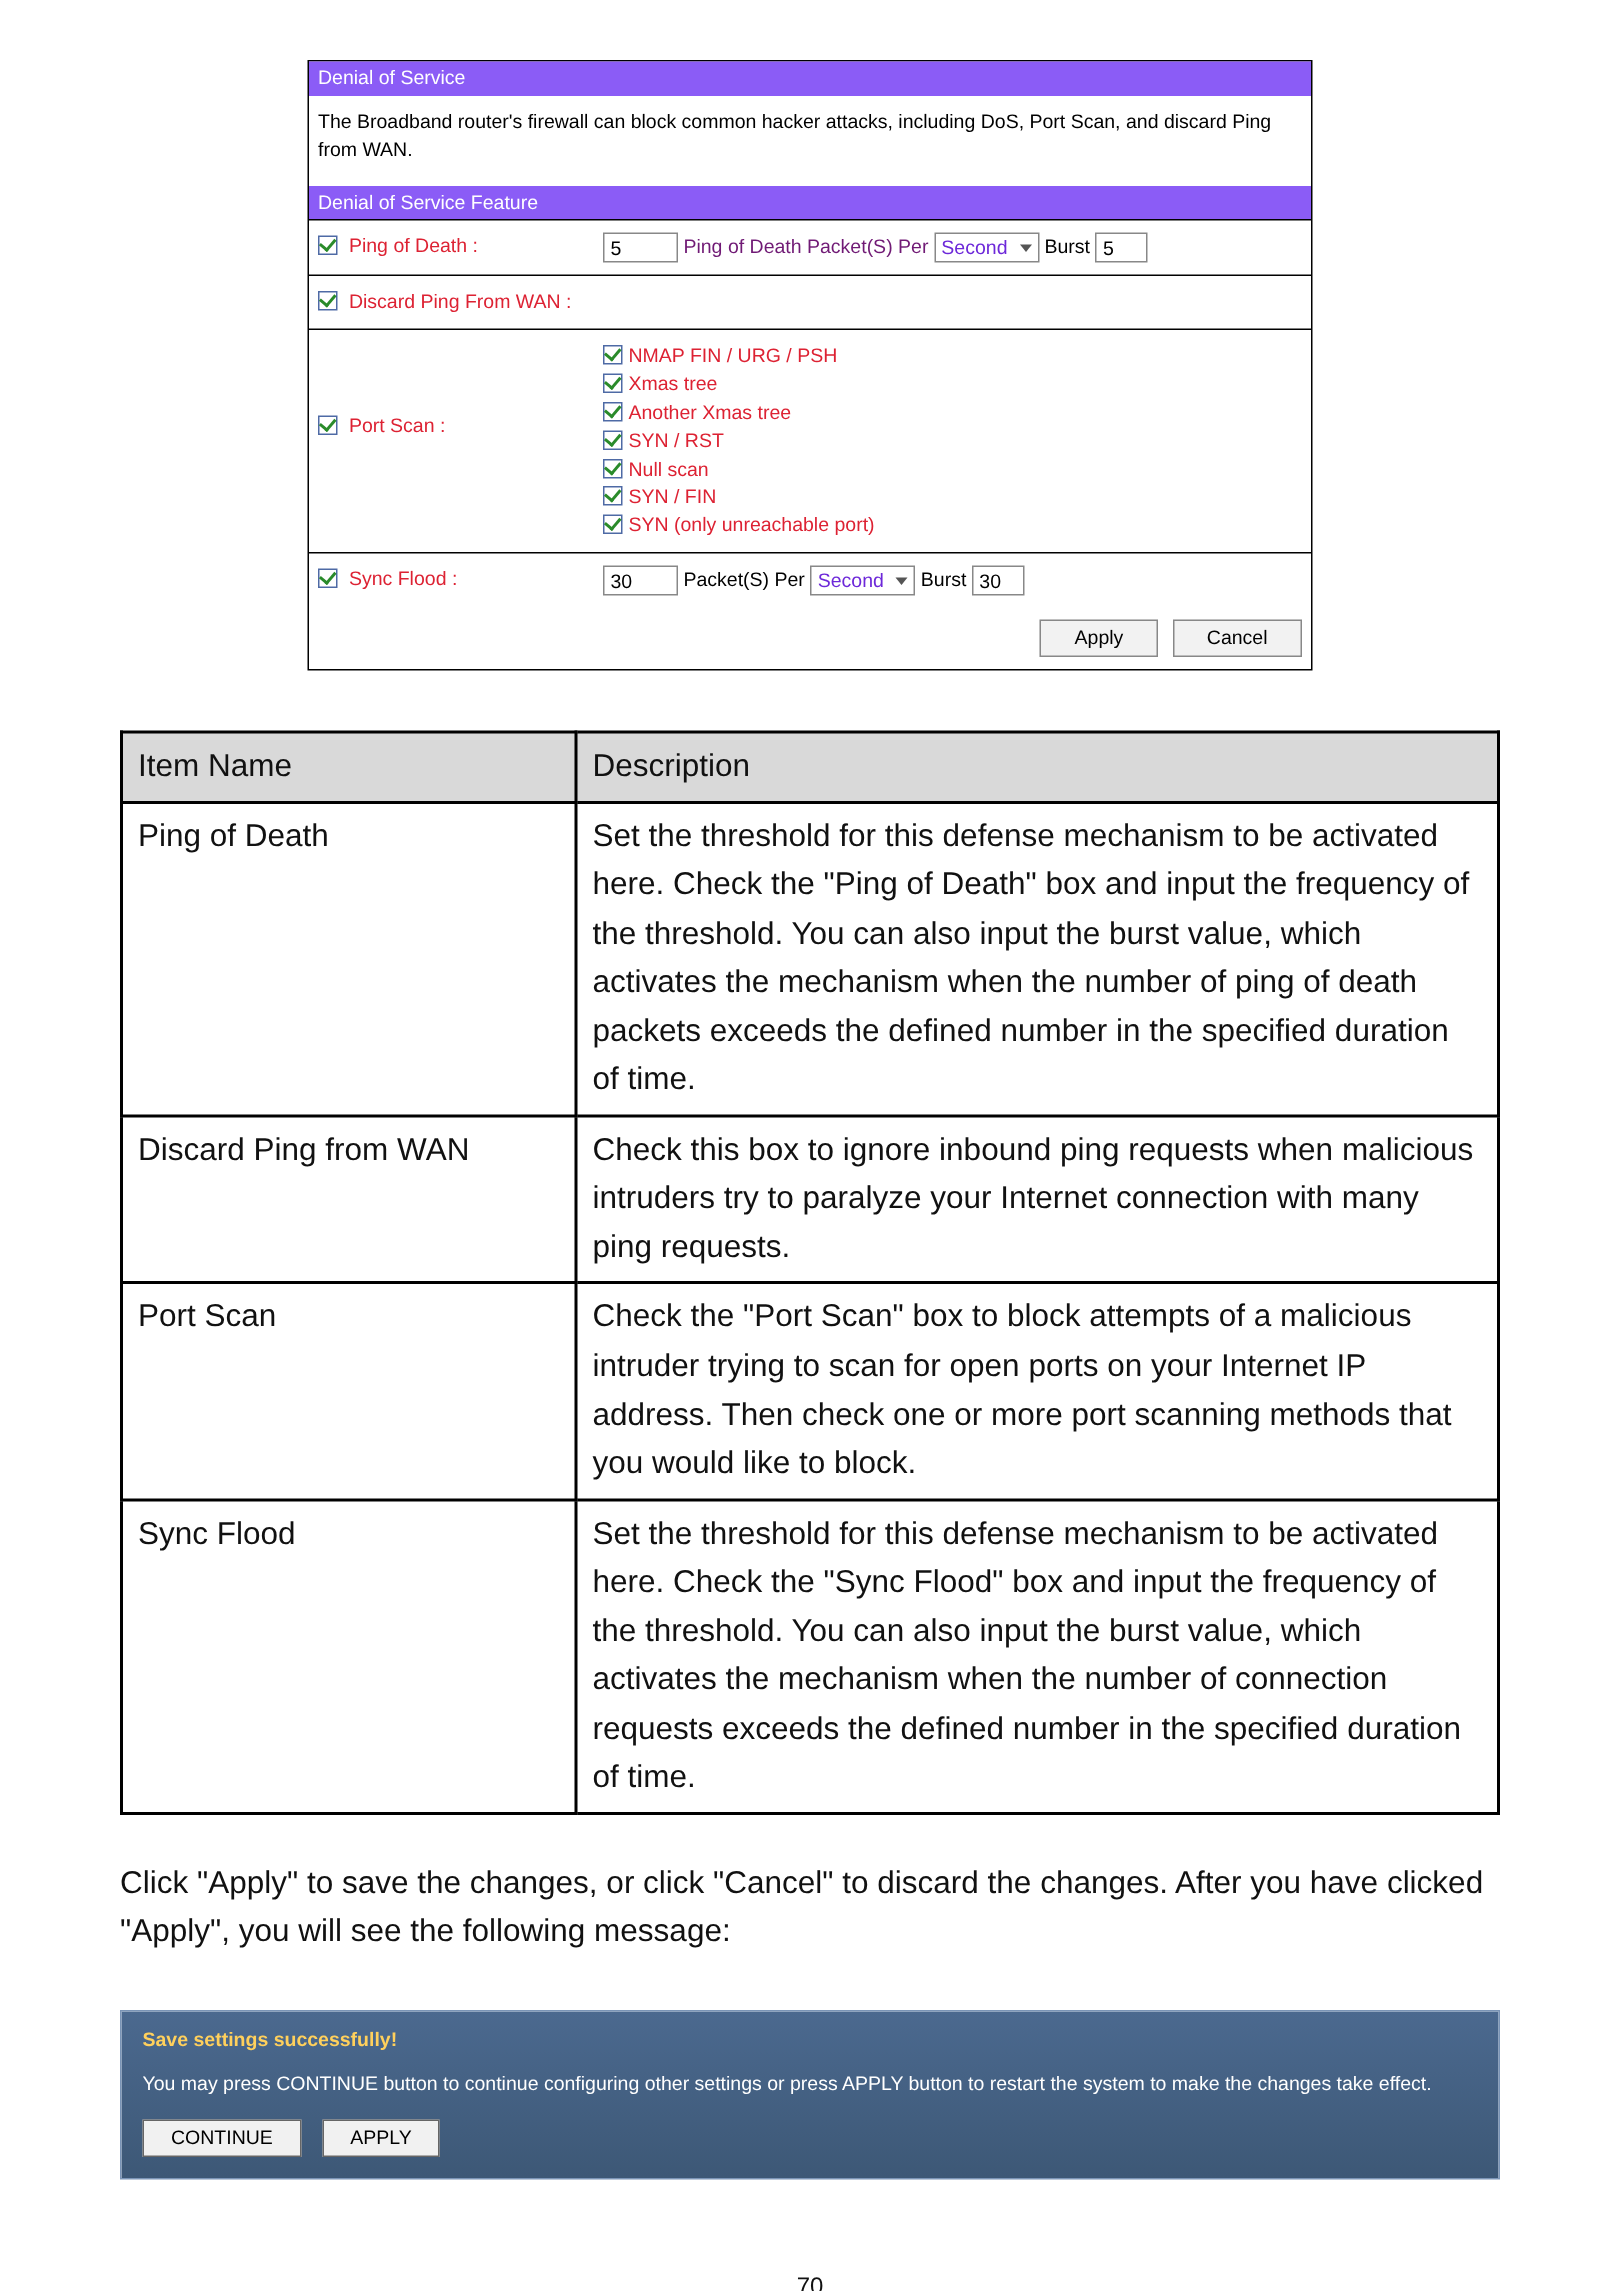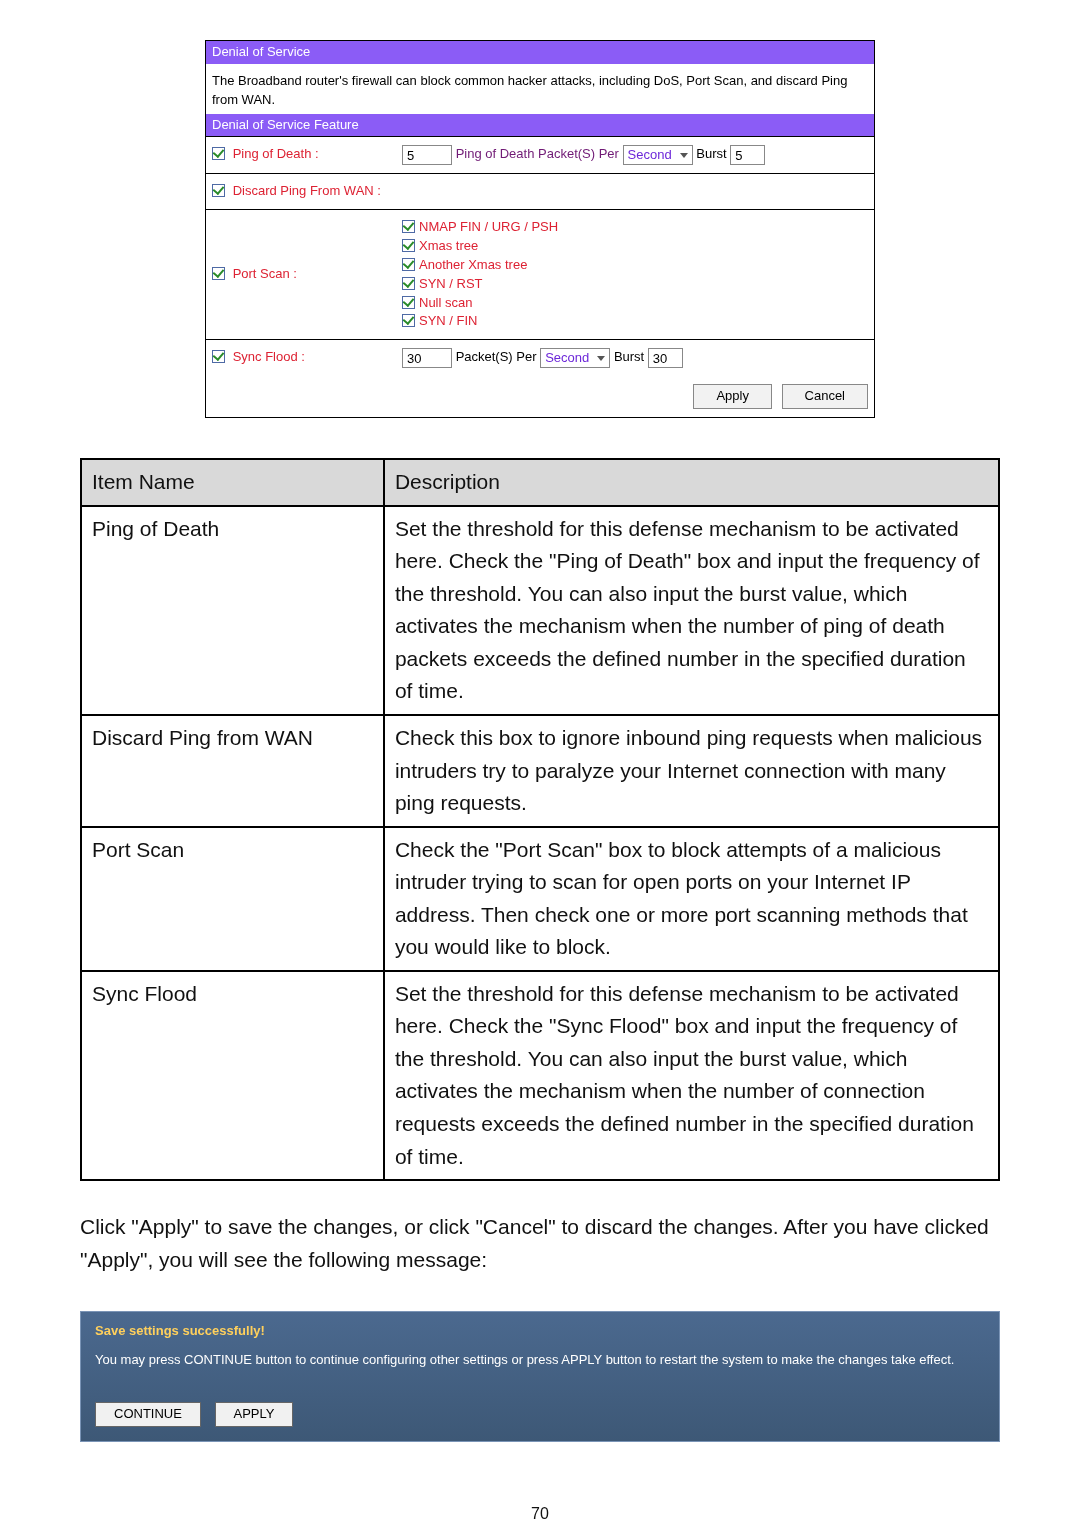--- a/index.html
+++ b/index.html
@@ -22,21 +22,21 @@
     font-size: 13px;
     color: #000;
   }
   .dos-bar {
     background: #8b5cf6;
     color: #fff;
     padding: 2px 6px;
     font-size: 13px;
   }
   .dos-note {
-    padding: 8px 6px 4px 6px;
+    padding: 8px 6px 14px 6px;
     font-size: 13px;
   }
   .dos-row {
     display: flex;
     border-top: 1px solid #000;
   }
   .dos-left {
     width: 190px;
     padding: 8px 6px;
     color: #d23;
@@ -139,21 +139,21 @@
     border:1px solid #7a94b6;
     padding: 10px 14px 14px 14px;
     color:#fff;
     font-size:13px;
   }
   .save-title{
     color:#ffd05c;
     font-weight:bold;
     margin-bottom:10px;
   }
-  .save-text{ margin-bottom:32px; }
+  .save-text{ margin-bottom:14px; }
   .save-btn{
     display:inline-block;
     background:#f1f1f1;
     color:#000;
     border:1px solid #666;
     padding:2px 18px;
     font-size:13px;
     margin-right:10px;
     text-align:center;
   }
@@ -199,20 +199,21 @@
       <span class="dos-check"></span>
       <span>Port Scan :</span>
     </div>
     <div class="dos-right">
       <div><span class="dos-check"></span><span>NMAP FIN / URG / PSH</span></div>
       <div><span class="dos-check"></span><span>Xmas tree</span></div>
       <div><span class="dos-check"></span><span>Another Xmas tree</span></div>
       <div><span class="dos-check"></span><span>SYN / RST</span></div>
       <div><span class="dos-check"></span><span>Null scan</span></div>
       <div><span class="dos-check"></span><span>SYN / FIN</span></div>
+      <div><span class="dos-check"></span><span>SYN (only unreachable port)</span></div>
     </div>
   </div>
 
   <div class="dos-row" style="border-bottom:none">
     <div class="dos-left">
       <span class="dos-check"></span>
       <span>Sync Flood :</span>
     </div>
     <div class="dos-right">
       <span class="dos-input" style="width:50px">30</span>

